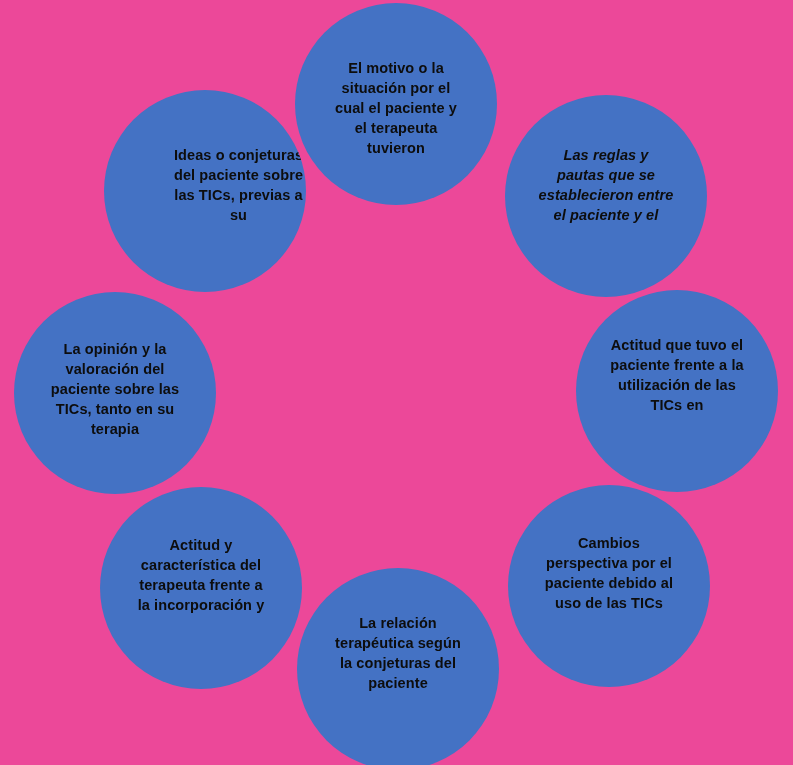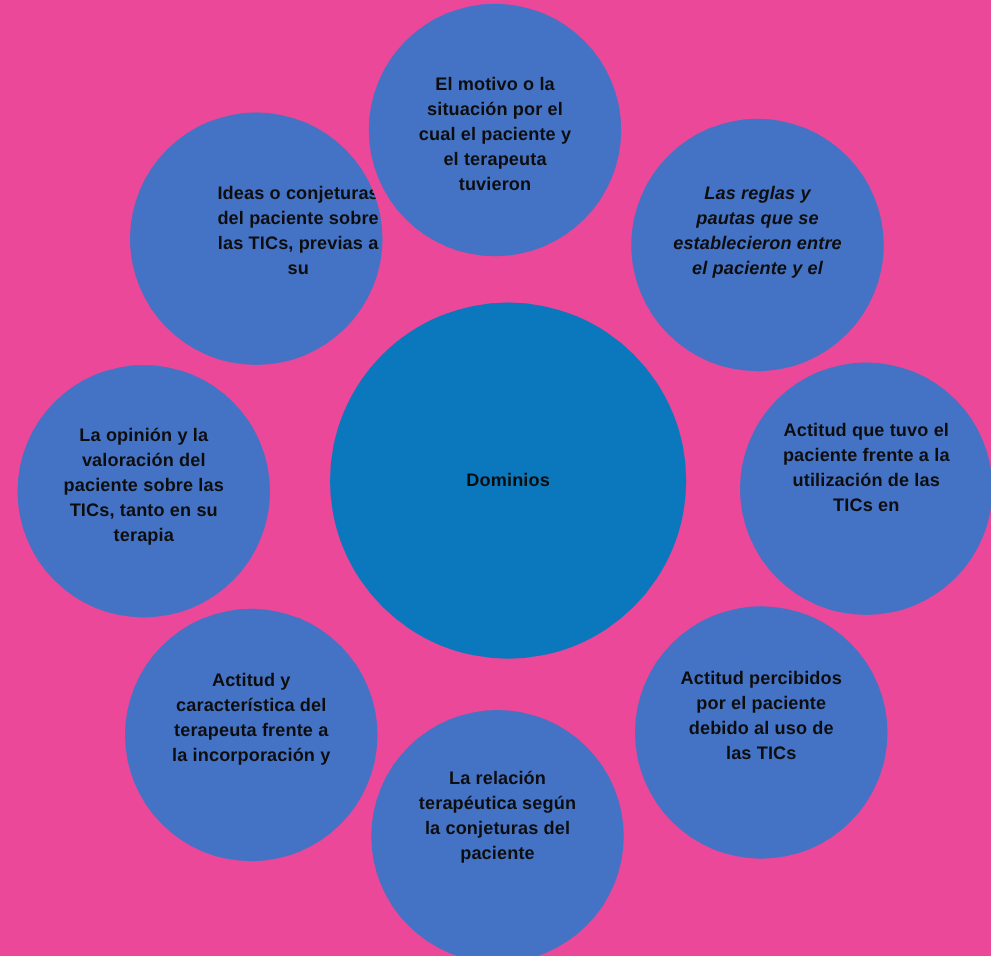--- a/index.html
+++ b/index.html
@@ -58,21 +58,21 @@
   .label-clip-wrap {
     position: absolute;
     left: 0;
     right: 0;
     display: flex;
     justify-content: center;
   }
   
   .pos-top        { left: 295px; top: 3px; }
   .pos-top-right  { left: 505px; top: 95px; }
-  .pos-right      { left: 592px; top: 290px; }
+  .pos-right      { left: 576px; top: 290px; }
   .pos-bot-right  { left: 508px; top: 485px; }
   .pos-bottom     { left: 297px; top: 568px; }
   .pos-bot-left   { left: 100px; top: 487px; }
   .pos-left       { left: 14px; top: 292px; }
   .pos-top-left   { left: 104px; top: 90px; }
 
   
   .pos-top        .label-clip-wrap { top: 55px; }
   .pos-top-right  .label-clip-wrap { top: 50px; font-style: italic; }
   .pos-right      .label-clip-wrap { top: 45px; }
@@ -100,21 +100,21 @@
   </div>
 
   <div class="node node-satellite pos-right">
     <div class="label-clip-wrap">
       <div class="node-label satellite-label">Actitud que tuvo el paciente frente a la utilización de las TICs en</div>
     </div>
   </div>
 
   <div class="node node-satellite pos-bot-right">
     <div class="label-clip-wrap">
-      <div class="node-label satellite-label">Actitud percibidos por el paciente debido al uso de las TICs</div>
+      <div class="node-label satellite-label">Cambios perspectiva por el paciente debido al uso de las TICs</div>
     </div>
   </div>
 
   <div class="node node-satellite pos-bottom">
     <div class="label-clip-wrap">
       <div class="node-label satellite-label">La relación terapéutica según la conjeturas del paciente</div>
     </div>
   </div>
 
   <div class="node node-satellite pos-bot-left">
@@ -128,17 +128,14 @@
       <div class="node-label satellite-label">La opinión y la valoración del paciente sobre las TICs, tanto en su terapia</div>
     </div>
   </div>
 
   <div class="node node-satellite pos-top-left">
     <div class="label-clip-wrap">
       <div class="node-label satellite-label">Ideas o conjeturas del paciente sobre las TICs, previas a su</div>
     </div>
   </div>
 
-  <div class="node node-center">
-    <div class="node-label center-label">Dominios</div>
-  </div>
 
 </div>
 
 </body></html>

